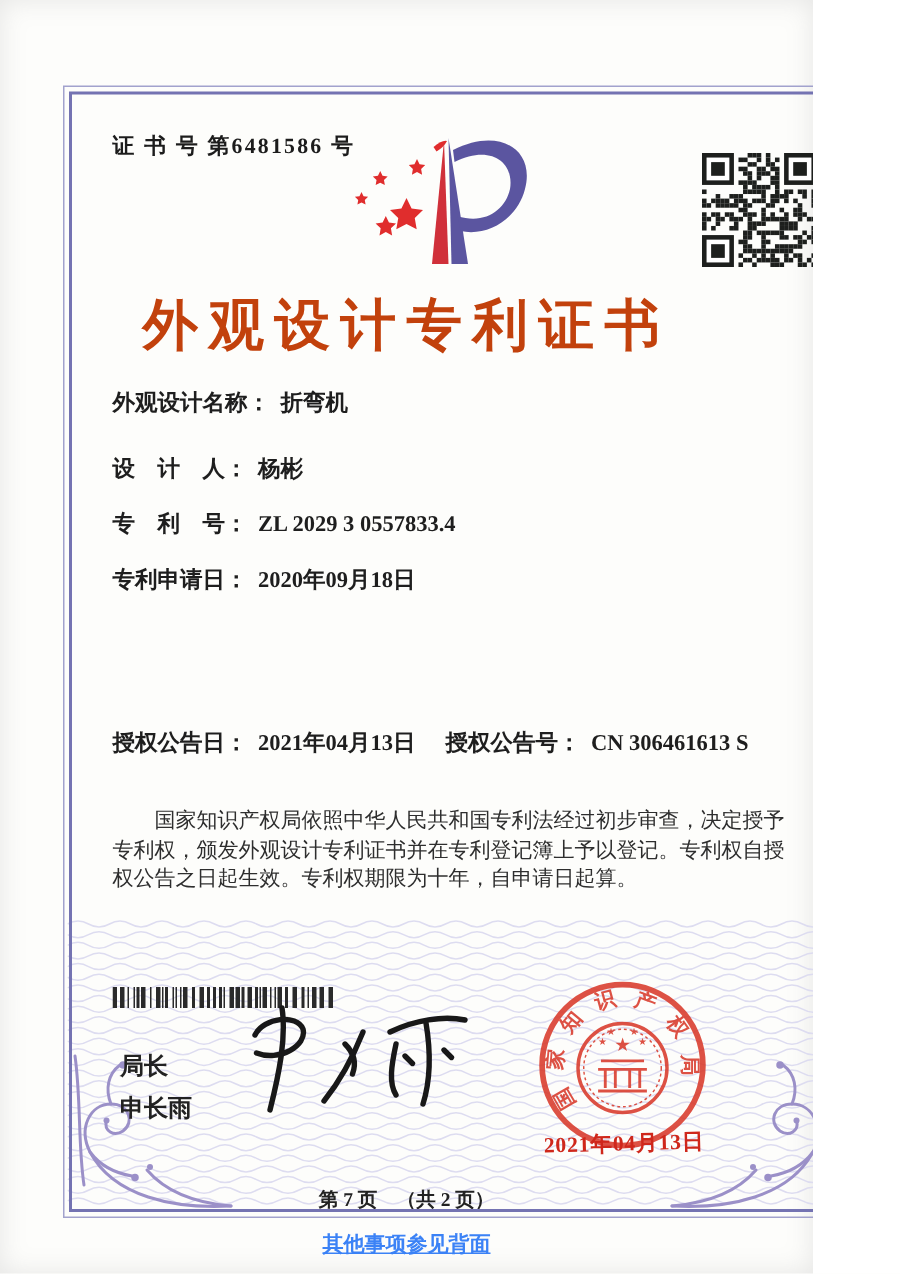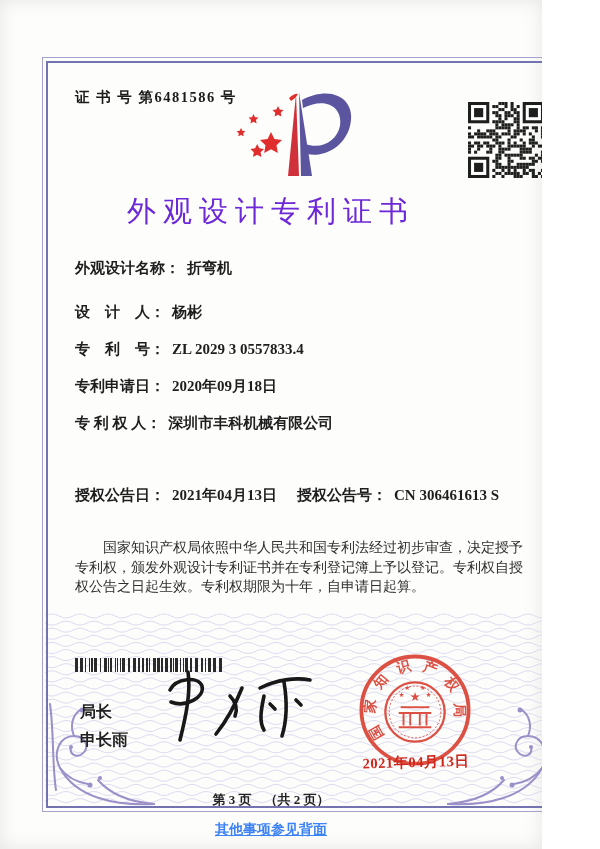--- a/index.html
+++ b/index.html
@@ -6,22 +6,22 @@
   body{width:600px;height:849px;background:#ffffff;font-family:"Liberation Serif","DejaVu Serif",serif;}
   .page{position:relative;width:542px;height:849px;background:#fdfdfb;overflow:hidden;
         box-shadow:inset 0 0 18px rgba(120,120,130,.18);}
   .border-outer{position:absolute;left:42px;top:57px;width:513px;height:753px;
         border:1px solid #a2a2cd;z-index:3;pointer-events:none;}
   .border-inner{position:absolute;left:3px;top:3px;right:3px;bottom:3px;border:2px solid #7473b2;}
   .cert-no{position:absolute;left:75px;top:88px;font-size:14.5px;letter-spacing:1.5px;
         color:#1c1c1c;font-weight:600;z-index:2;}
   .logo{position:absolute;left:233px;top:84px;z-index:2;}
   .qr{position:absolute;left:468px;top:102px;z-index:2;}
-  .title{position:absolute;left:0;top:192px;width:100%;text-align:center;font-size:29px;
-        font-weight:400;letter-spacing:7px;color:#6d28d9;z-index:2;}
+  .title{position:absolute;left:0;top:192px;width:100%;text-align:center;font-size:37px;
+        font-weight:700;letter-spacing:7px;color:#c2410c;z-index:2;}
   .field-row{position:absolute;left:75px;right:55px;font-size:15px;font-weight:600;color:#1e1e1e;
         white-space:nowrap;z-index:2;}
   .fvalue{padding-left:7px;}
   .pair2{position:absolute;left:222px;top:0;}
   .paras{position:absolute;left:75px;top:538px;width:454px;font-size:14px;line-height:19.5px;
         color:#2e2e2e;z-index:2;}
   .paras p{margin:0 0 6px 0;text-indent:2em;}
   .barcode{position:absolute;left:75px;top:658px;z-index:2;}
   .sig-block{position:absolute;left:80px;top:698px;font-size:16px;font-weight:600;color:#222;
         line-height:28px;z-index:2;}
@@ -339,23 +339,20 @@
   </div>
   <div class="field-row" style="top:303px">
     <span>设　计　人：</span><span class="fvalue">杨彬</span>
   </div>
   <div class="field-row" style="top:340px">
     <span>专　利　号：</span><span class="fvalue">ZL 2029 3 0557833.4</span>
   </div>
   <div class="field-row" style="top:377px">
     <span>专利申请日：</span><span class="fvalue">2020年09月18日</span>
   </div>
-  <div class="field-row" style="top:414px">
-    <span>专 利 权 人：</span><span class="fvalue">深圳市丰科机械有限公司</span>
-  </div>
   <div class="field-row" style="top:486px">
     <span>授权公告日：</span><span class="fvalue">2021年04月13日</span>
     <span class="pair2">
       <span>授权公告号：</span><span class="fvalue">CN 306461613 S</span>
     </span>
   </div>
 
   <div class="paras">
     <p>国家知识产权局依照中华人民共和国专利法经过初步审查，决定授予专利权，颁发外观设计专利证书并在专利登记簿上予以登记。专利权自授权公告之日起生效。专利权期限为十年，自申请日起算。</p>
   </div>
@@ -477,15 +474,15 @@
       <path d="M28 38 C24 28 26 18 34 12"></path>
     </g>
     <g fill="#9b90c8">
       <circle cx="36" cy="12" r="2.5"></circle>
         <circle cx="25" cy="49" r="2"></circle>
       <circle cx="44" cy="87" r="2.5"></circle>
         <circle cx="54" cy="80" r="2"></circle>
     </g>
   </svg>
 
-  <div class="footer-page">第 3 页　（共 2 页）</div>
+  <div class="footer-page">第 7 页　（共 2 页）</div>
   <div class="footer-note">其他事项参见背面</div>
 </div>
 
 </body></html>

